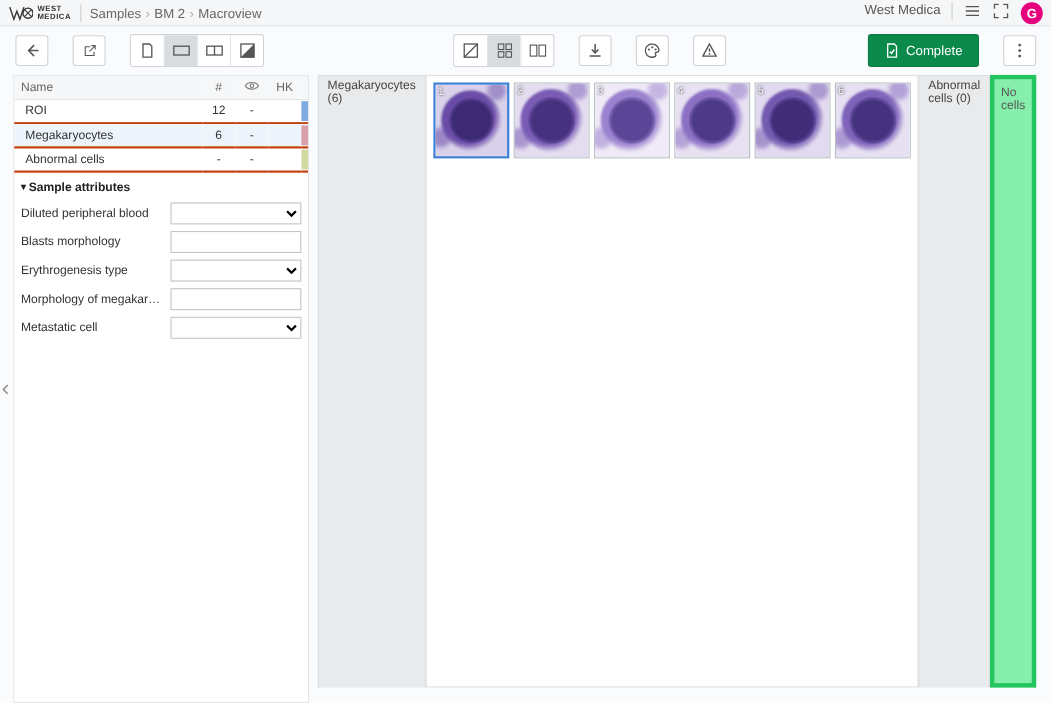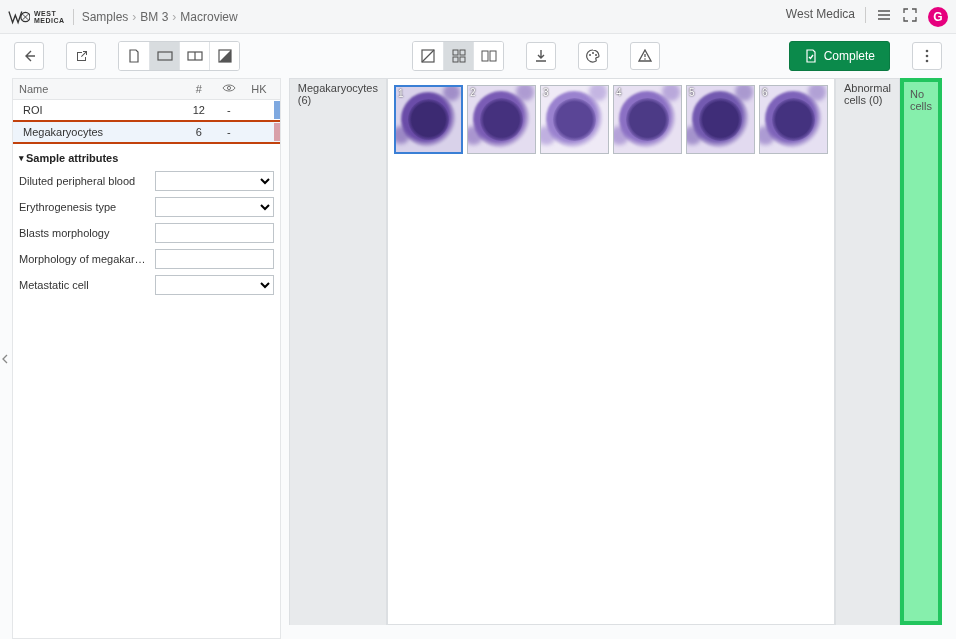--- a/index.html
+++ b/index.html
@@ -1,20 +1,20 @@
 <!DOCTYPE html>
 <html><head>
 <meta charset="utf-8">
 <style>
   * { box-sizing: border-box; }
   html, body { margin: 0; padding: 0; font-family: Arial, Helvetica, sans-serif; font-size: 11px; color: #333; background: #fff; height: 100%; }
   .app { width: 956px; height: 639px; display: flex; flex-direction: column; background: #fafbfc; position: relative; }
 
   
-  .topbar { height: 34px; background: #f5f6f7; border-bottom: 1px solid #e4e6e8; display: flex; align-items: center; padding: 0 8px; justify-content: space-between; }
+  .topbar { height: 24px; background: #f5f6f7; border-bottom: 1px solid #e4e6e8; display: flex; align-items: center; padding: 0 8px; justify-content: space-between; }
   .topbar-left { display: flex; align-items: center; gap: 8px; }
   .logo { display: flex; align-items: center; gap: 4px; font-weight: bold; font-size: 9px; line-height: 1; color: #333; }
   .logo svg { flex-shrink: 0; }
   .logo-text { display: flex; flex-direction: column; font-size: 7px; letter-spacing: 0.5px; }
   .breadcrumb { display: flex; align-items: center; gap: 4px; color: #666; font-size: 12px; }
   .breadcrumb .crumb { color: #666; }
   .breadcrumb .sep { color: #aaa; }
   .topbar-right { display: flex; align-items: flex-start; gap: 10px; }
   .topbar-right .username { color: #555; font-size: 12px; }
   .icon-btn-sm { width: 16px; height: 16px; display: inline-flex; align-items: center; justify-content: center; cursor: pointer; color: #555; }
@@ -83,21 +83,21 @@
         </svg>
         <span class="logo-text">
           <span>WEST</span>
           <span>MEDICA</span>
         </span>
       </div>
       <div class="vsep"></div>
       <div class="breadcrumb">
         <span class="crumb">Samples</span>
         <span class="sep">›</span>
-        <span class="crumb">BM 3</span>
+        <span class="crumb">BM 2</span>
         <span class="sep">›</span>
         <span class="crumb">Macroview</span>
       </div>
     </div>
     <div class="topbar-right">
       <span class="username">West Medica</span>
       <div class="vsep"></div>
       <span class="icon-btn-sm">
         <svg width="14" height="14" viewBox="0 0 14 14">
             <path d="M1 3h12M1 7h12M1 11h12" stroke="#555" stroke-width="1.3"></path>
@@ -252,36 +252,45 @@
             </tr>
             <tr class="sb-row" style="background: rgb(238, 244, 251);">
               <td style="padding-left:10px">Megakaryocytes</td>
               <td>6</td>
               <td>-</td>
               <td></td>
               <td class="row-accent">
                 <div style="background:#d9a0a9"></div>
               </td>
             </tr>
+            <tr class="sb-row">
+              <td style="padding-left:10px">Abnormal cells</td>
+              <td>-</td>
+              <td>-</td>
+              <td></td>
+              <td class="row-accent">
+                <div style="background:#cfd9a0"></div>
+              </td>
+            </tr>
           </tbody>
       </table>
 
       <div class="sb-section">Sample attributes</div>
       <div id="attr-rows">
           <div class="attr-row">
             <label>Diluted peripheral blood</label>
             <div class="ctl"><select><option></option></select></div>
           </div>
           <div class="attr-row">
+            <label>Blasts morphology</label>
+            <div class="ctl"><input type="text" style=""></div>
+          </div>
+          <div class="attr-row">
             <label>Erythrogenesis type</label>
             <div class="ctl"><select><option></option></select></div>
-          </div>
-          <div class="attr-row">
-            <label>Blasts morphology</label>
-            <div class="ctl"><input type="text" style=""></div>
           </div>
           <div class="attr-row">
             <label>Morphology of megakaryocyt...</label>
             <div class="ctl"><input type="text" style=""></div>
           </div>
           <div class="attr-row">
             <label>Metastatic cell</label>
             <div class="ctl"><select><option></option></select></div>
           </div>
         </div>

